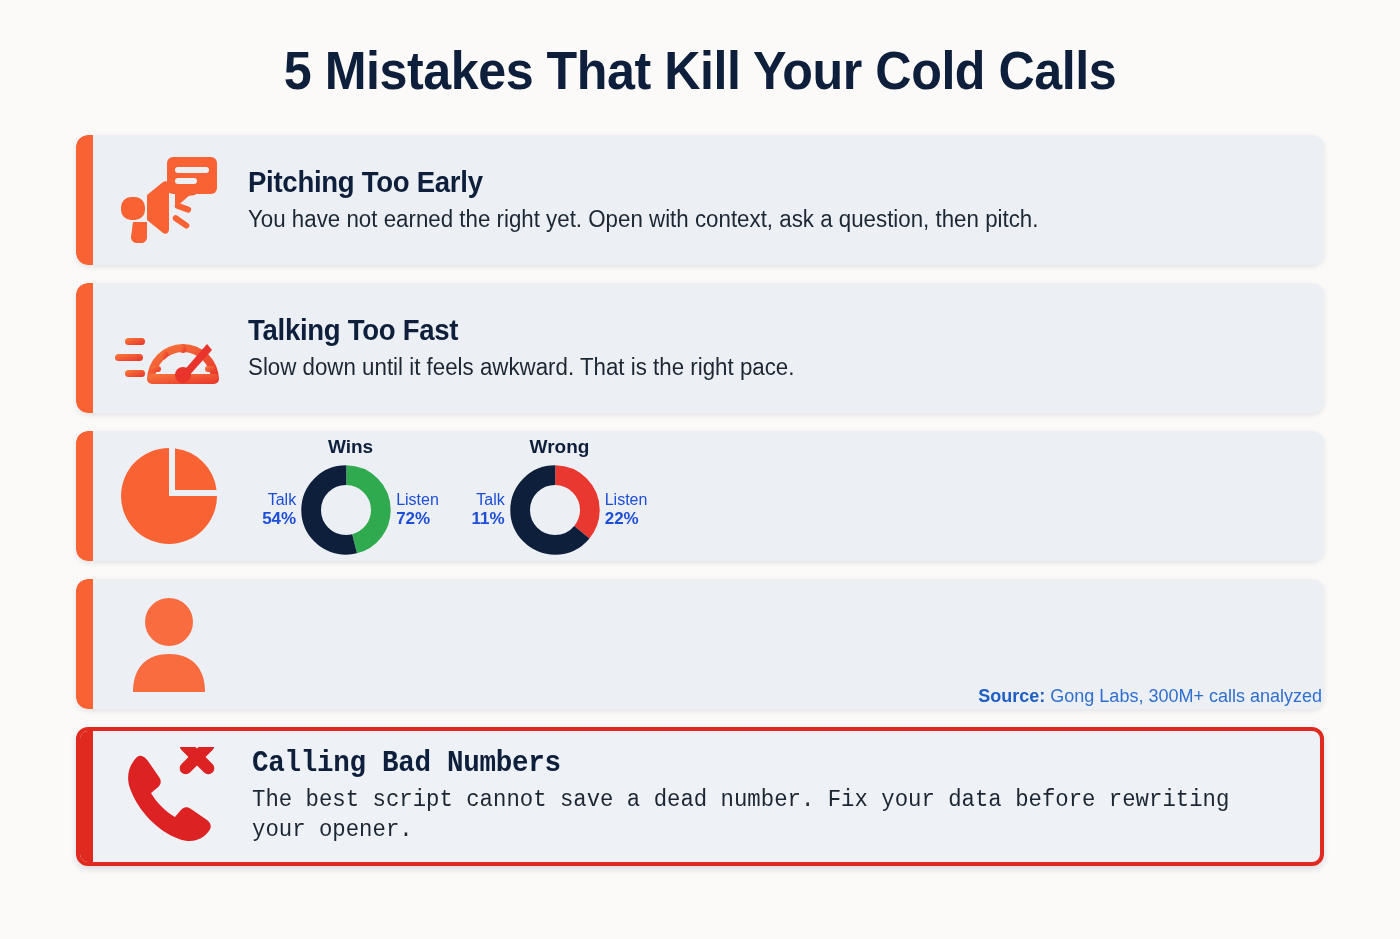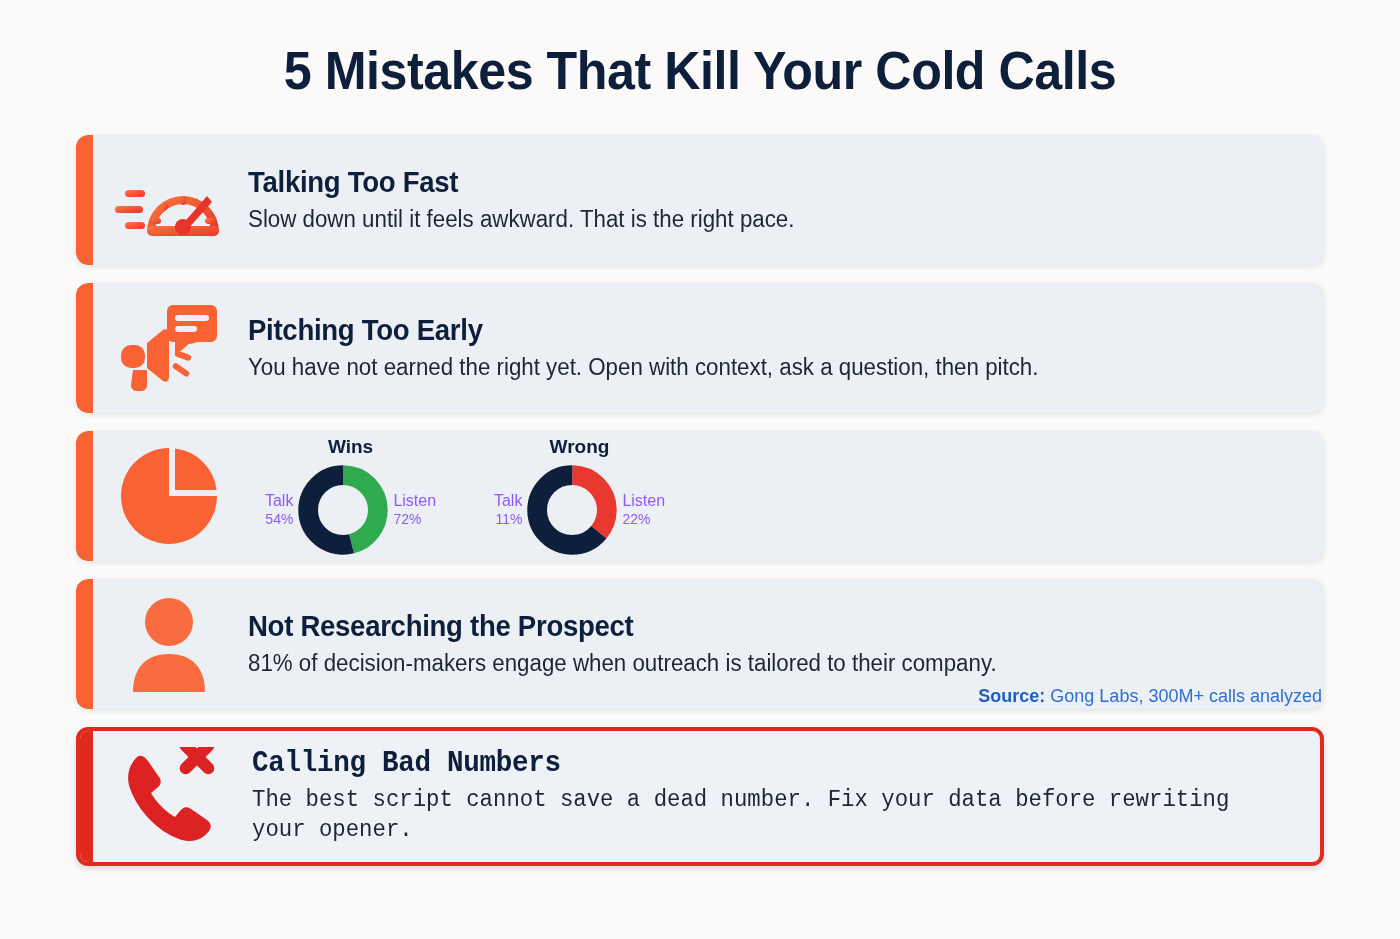--- a/index.html
+++ b/index.html
@@ -108,21 +108,21 @@
     transform: scaleX(0.97);
     transform-origin: left center;
   }
 
   
   .charts-cell {
     flex: 0 0 420px;
     display: flex;
     align-items: center;
     justify-content: flex-start;
-    gap: 24px;
+    gap: 4px;
     padding-right: 18px;
   }
 
   .donut-group {
     display: flex;
     flex-direction: column;
     align-items: center;
     width: 205px;
   }
 
@@ -135,25 +135,25 @@
 
   .donut-row {
     display: flex;
     align-items: center;
     justify-content: center;
     gap: 4px;
   }
 
   .donut-label {
     font-size: 16px;
-    color: #8b5cf6;
+    color: #1d4ed8;
     line-height: 1.15;
     white-space: nowrap;
   }
-  .donut-label .lv { display: block; font-weight: normal; font-size: 14px; }
+  .donut-label .lv { display: block; font-weight: bold; font-size: 17px; }
   .donut-label.left { text-align: right; }
   .donut-label.right { text-align: left; }
 
   .donut-svg { display: block; }
 
   
   .footer {
     position: absolute;
     right: 78px;
     bottom: 16px;
@@ -163,20 +163,44 @@
   .footer .src-label { font-weight: bold; color: #1f5fc4; }
 </style>
 </head>
 <body>
 
 <div class="page">
 
   <h1 class="title">5 Mistakes That Kill Your Cold Calls</h1>
 
   <div class="cards">
+
+    <div class="card">
+      <div class="accent"></div>
+      <div class="icon-cell">
+        <svg width="104" height="94" viewBox="0 0 104 94">
+          <g fill="#f96334">
+            <rect x="50" y="4" width="50" height="37" rx="6"></rect>
+            <polygon points="58,38 58,55 74,41"></polygon>
+            <rect x="58" y="14" width="34" height="6" rx="3" fill="#eceff4"></rect>
+            <rect x="58" y="25" width="22" height="6" rx="3" fill="#eceff4"></rect>
+            <path d="M30 42 L46 29 C49 27 52 29 52 33 L52 76 C52 80 49 82 46 80 L30 67 Z"></path>
+            <rect x="4" y="44" width="24" height="23" rx="10"></rect>
+            <path d="M16 69 L30 69 L30 84 C30 88 27 90 24 90 L20 90 C17 90 14 88 14 84 Z"></path>
+            <rect x="59" y="49" width="17" height="6" rx="3" transform="rotate(20 59 49)"></rect>
+            <rect x="58" y="61" width="19" height="6" rx="3" transform="rotate(35 58 61)"></rect>
+            <rect x="64" y="38" width="15" height="6" rx="3" transform="rotate(-8 64 38)"></rect>
+          </g>
+        </svg>
+      </div>
+      <div class="text-cell">
+        <div class="card-title">Pitching Too Early</div>
+        <div class="card-desc">You have not earned the right yet. Open with context, ask a question, then pitch.</div>
+      </div>
+    </div>
 
     <div class="card">
       <div class="accent"></div>
       <div class="icon-cell">
         <svg width="112" height="88" viewBox="0 0 112 88">
           <defs>
             <linearGradient id="gaugeGrad" x1="0" y1="0" x2="1" y2="1">
               <stop offset="0%" stop-color="#f97a3d"></stop>
               <stop offset="100%" stop-color="#e8342a"></stop>
             </linearGradient>
@@ -196,44 +220,20 @@
       </div>
       <div class="text-cell">
         <div class="card-title">Talking Too Fast</div>
         <div class="card-desc">Slow down until it feels awkward. That is the right pace.</div>
       </div>
     </div>
 
     <div class="card">
       <div class="accent"></div>
       <div class="icon-cell">
-        <svg width="104" height="94" viewBox="0 0 104 94">
-          <g fill="#f96334">
-            <rect x="50" y="4" width="50" height="37" rx="6"></rect>
-            <polygon points="58,38 58,55 74,41"></polygon>
-            <rect x="58" y="14" width="34" height="6" rx="3" fill="#eceff4"></rect>
-            <rect x="58" y="25" width="22" height="6" rx="3" fill="#eceff4"></rect>
-            <path d="M30 42 L46 29 C49 27 52 29 52 33 L52 76 C52 80 49 82 46 80 L30 67 Z"></path>
-            <rect x="4" y="44" width="24" height="23" rx="10"></rect>
-            <path d="M16 69 L30 69 L30 84 C30 88 27 90 24 90 L20 90 C17 90 14 88 14 84 Z"></path>
-            <rect x="59" y="49" width="17" height="6" rx="3" transform="rotate(20 59 49)"></rect>
-            <rect x="58" y="61" width="19" height="6" rx="3" transform="rotate(35 58 61)"></rect>
-            <rect x="64" y="38" width="15" height="6" rx="3" transform="rotate(-8 64 38)"></rect>
-          </g>
-        </svg>
-      </div>
-      <div class="text-cell">
-        <div class="card-title">Pitching Too Early</div>
-        <div class="card-desc">You have not earned the right yet. Open with context, ask a question, then pitch.</div>
-      </div>
-    </div>
-
-    <div class="card">
-      <div class="accent"></div>
-      <div class="icon-cell">
         <svg width="104" height="104" viewBox="0 0 104 104">
           <path d="M52 52 L52 4 A48 48 0 1 0 100 52 Z" fill="#f96334"></path>
           <path d="M58 46 L58 4.4 A47.6 47.6 0 0 1 99.6 46 Z" fill="#f96334"></path>
         </svg>
       </div>
 
       <div class="charts-cell">
 
         <div class="donut-group">
           <div class="donut-heading">Wins</div>
@@ -276,24 +276,20 @@
     </div>
 
     <div class="card">
       <div class="accent"></div>
       <div class="icon-cell">
         <svg width="86" height="96" viewBox="0 0 86 96">
           <circle cx="43" cy="26" r="24" fill="#f96c3f"></circle>
           <path d="M7 96 C7 70 22 58 43 58 C64 58 79 70 79 96 Z" fill="#f96c3f"></path>
         </svg>
       </div>
-      <div class="text-cell">
-        <div class="card-title">Not Researching the Prospect</div>
-        <div class="card-desc">81% of decision-makers engage when outreach is tailored to their company.</div>
-      </div>
     </div>
 
     <div class="card danger">
       <div class="accent"></div>
       <div class="icon-cell">
         <svg width="100" height="98" viewBox="0 0 100 98">
           <g fill="#dc2222">
             <path d="M14 10 C6 18 2 30 8 44 C16 64 34 84 56 92 C70 97 80 92 86 84 C89 80 88 76 84 73 L68 62 C64 59 60 60 57 64 L52 70 C42 64 34 56 28 46 L34 41 C38 38 39 34 36 30 L25 14 C22 10 18 7 14 10 Z"></path>
             <rect x="52" y="4" width="44" height="12" rx="6" transform="rotate(45 74 10)"></rect>
             <rect x="52" y="4" width="44" height="12" rx="6" transform="rotate(-45 74 10)"></rect>

